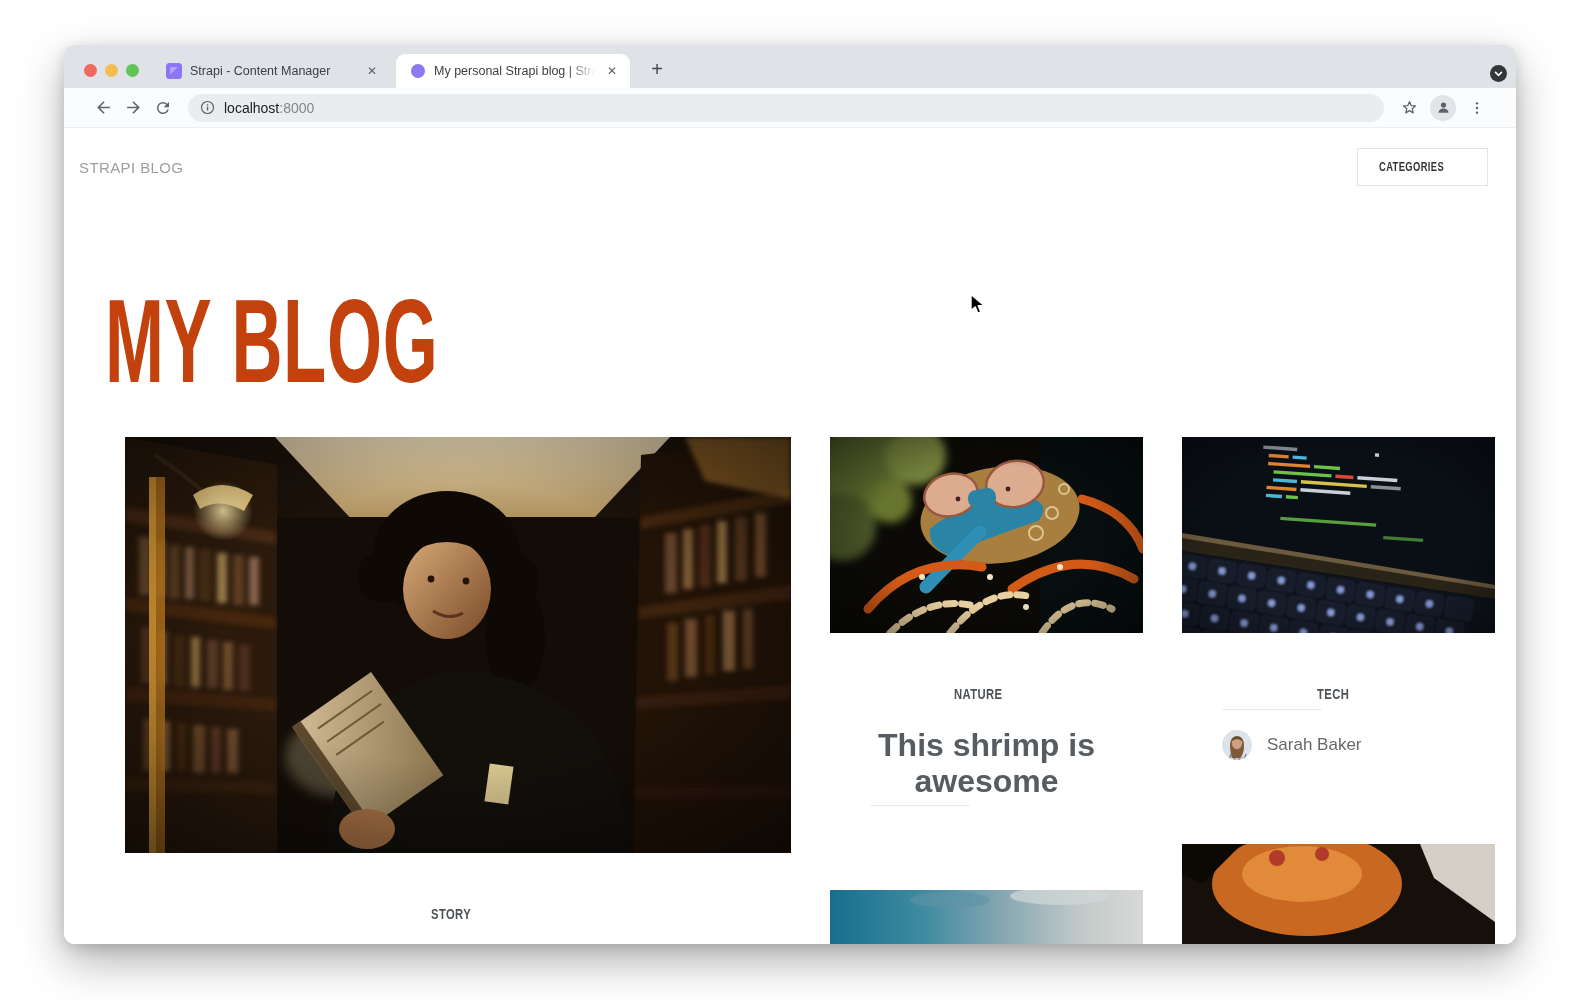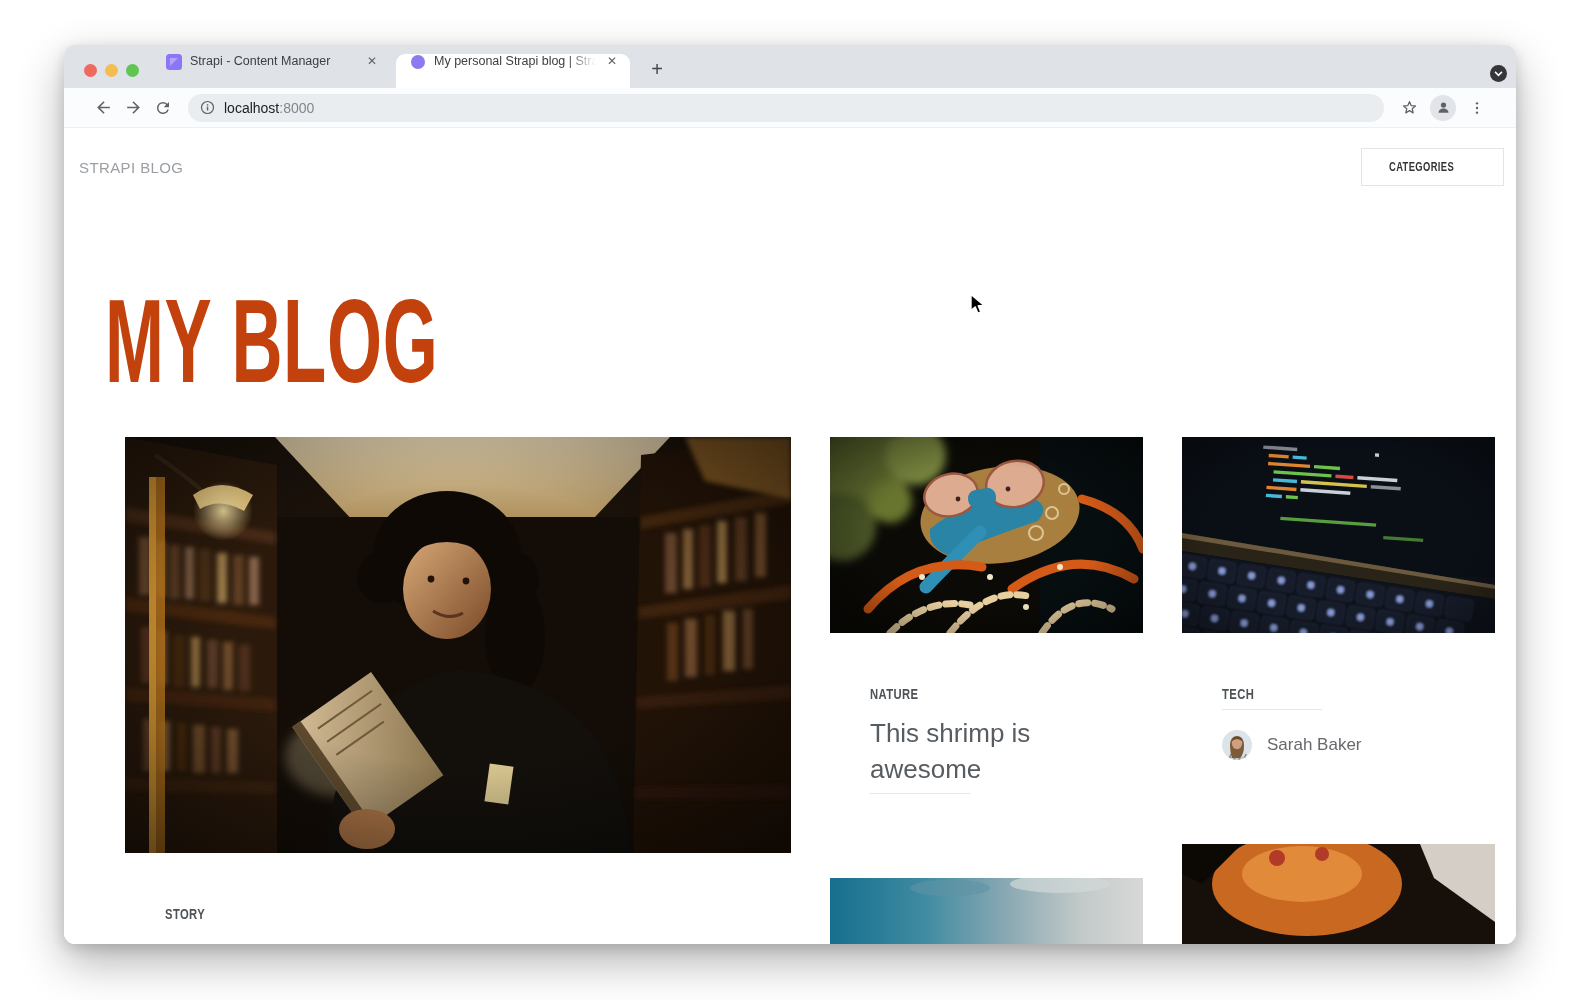--- a/index.html
+++ b/index.html
@@ -8,21 +8,21 @@
 
   
   .window { position:absolute; left:64px; top:45px; width:1452px; height:899px;
     border-radius:11px; background:#fff; overflow:hidden;
     box-shadow:0 18px 45px rgba(0,0,0,.30), 0 4px 14px rgba(0,0,0,.14); }
 
   .tabstrip { position:relative; height:43px; background:#dfe2e7; }
   .traffic { position:absolute; left:20px; top:19px; display:flex; gap:8px; }
   .light { width:13px; height:13px; border-radius:50%; }
 
-  .tab { position:absolute; bottom:0; height:34px; display:flex; gap:8px; }
+  .tab { position:absolute; bottom:0; height:34px; display:flex; align-items:center; gap:8px; }
   .tab-inactive { left:88px; width:238px; padding:0 10px 0 14px; }
   .tab-active { left:332px; width:234px; padding:0 10px 0 14px; background:#fff;
     border-radius:9px 9px 0 0; }
   .favicon { width:16px; height:16px; flex:0 0 auto; }
   .tab-title { flex:1; font-size:12.5px; color:#3d4043; white-space:nowrap; overflow:hidden; }
   .tab-active .tab-title { -webkit-mask-image:linear-gradient(90deg,#000 82%,transparent);
     mask-image:linear-gradient(90deg,#000 82%,transparent); }
   .tab-close { font-size:12px; color:#5f6368; flex:0 0 auto; width:16px; text-align:center; cursor:default; }
   .newtab { position:absolute; left:580px; bottom:5px; width:26px; height:26px; text-align:center;
     font-size:20px; line-height:25px; color:#44474a; }
@@ -36,42 +36,42 @@
     display:flex; align-items:center; padding:0 12px; gap:9px; }
   .url { font-size:14px; color:#202124; white-space:nowrap; }
   .url .port { color:#80868b; }
   .avatarbtn { width:26px; height:26px; border-radius:50%; background:#e1e4e8;
     display:flex; align-items:center; justify-content:center; margin:0 6px; }
 
   
   .page { position:relative; height:816px; background:#fff; overflow:hidden; }
 
   .site-header { display:flex; justify-content:space-between; align-items:center;
-    margin:20px 12px 0 15px; height:38px; }
+    margin:20px 28px 0 15px; height:38px; }
   .brand { font-size:15px; color:#9b9fa3; letter-spacing:.4px; }
-  .btn-categories { height:38px; border:1px solid #e4e4e4; background:#fff; padding:0 27px;
+  .btn-categories { height:38px; border:1px solid #e4e4e4; background:#fff; padding:0 21px;
     display:flex; align-items:center; }
 
   .cond { display:inline-block; transform:scaleX(.75); transform-origin:0 50%;
     font-weight:700; letter-spacing:.5px; white-space:nowrap; }
   .btn-categories .cond { font-size:12.5px; color:#333; }
 
   .container { width:1370px; margin:0 auto; }
   h1.hero { margin:95px 0 36px 0; font-size:118px; line-height:120px; color:#c2410c; }
   h1.hero span { display:inline-block; transform:scaleX(.6); transform-origin:0 50%;
     font-weight:700; letter-spacing:1px; white-space:nowrap; }
 
   .grid { display:flex; gap:39px; align-items:flex-start; }
   .col { display:flex; flex-direction:column; gap:44px; flex:0 0 auto; }
   .col-wide { width:666px;margin-left:20px; } .col-narrow { width:313px; }
 
   .card-img { display:block; width:100%; }
-  .card-body { padding:52px 40px 40px 40px; }
+  .card-body { padding:52px 40px 40px 40px;text-align:center; }
   .cat-label { font-size:15px; line-height:15px; color:#4d5256; }
-  .post-title { margin-top:12px; font-size:26px; line-height:36px; font-weight:400; color:#575c61; }
+  .post-title { margin-top:24px; font-size:32px; line-height:36px; font-weight:700; color:#575c61; }
   .divider { width:100px; border-top:1px solid #e4e6e8; margin-top:6px; }
   .author { margin-top:20px; display:flex; align-items:center; gap:15px; }
   .author-avatar { width:30px; height:30px; border-radius:50%; overflow:hidden; flex:0 0 auto; }
   .author-name { font-size:17px; color:#66696d; }
 
   .cursor { position:absolute; left:969px; top:293px; z-index:50; }
 </style>
 </head>
 <body>
 

